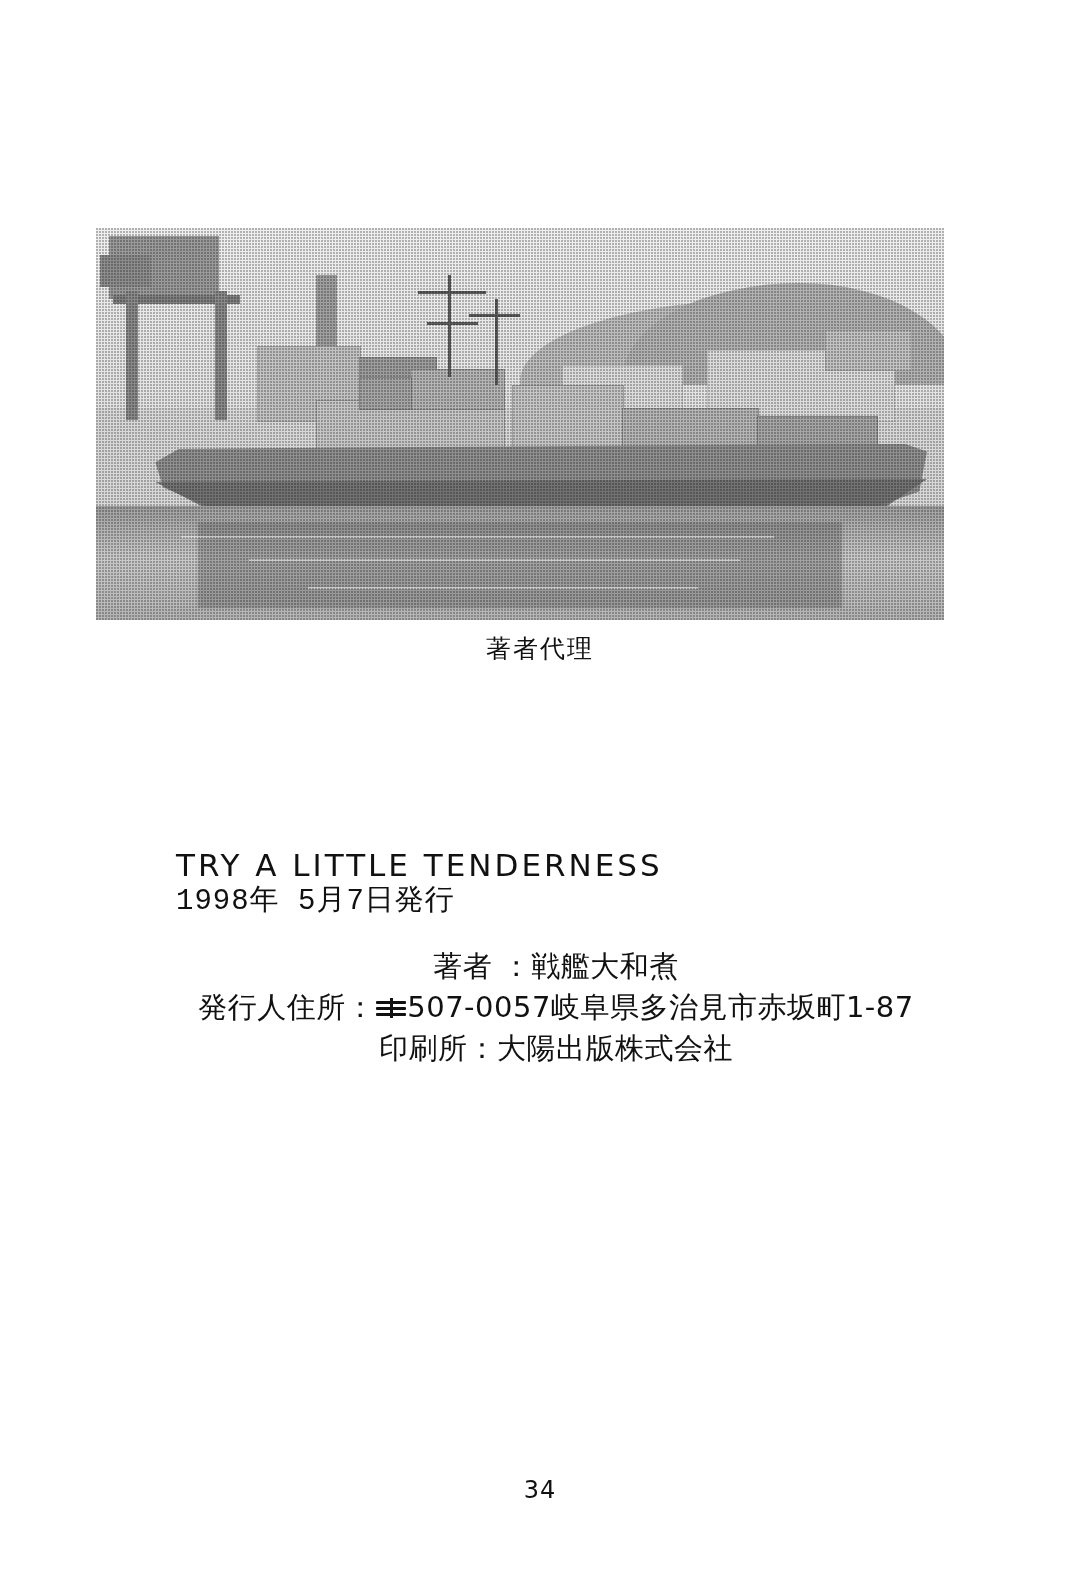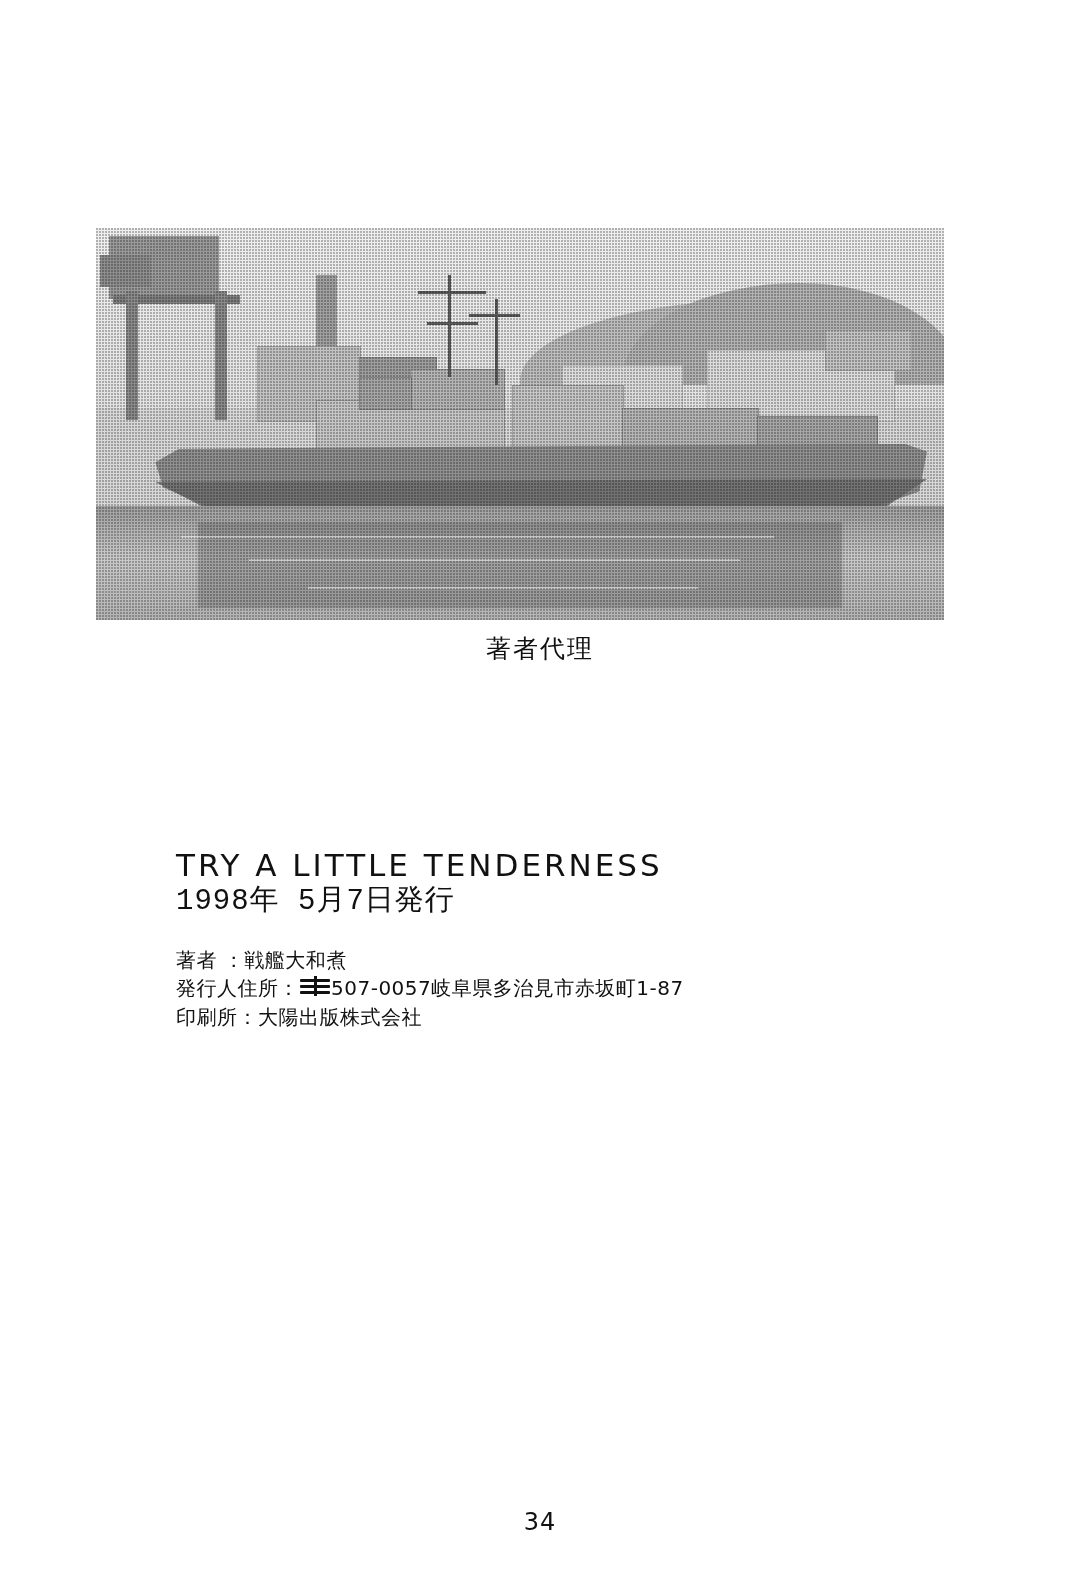--- a/index.html
+++ b/index.html
@@ -194,24 +194,25 @@
     letter-spacing: 1px;
     line-height: 1.15;
     margin-top: 2px;
     white-space: nowrap;
     font-family: Liberation Mono, monospace;
   }
   .colophon .lines {
     margin-top: 28px;
   }
   .colophon .lines div {
-    font-size: 20px;
+    font-size: 29px;
     line-height: 1.42;
     letter-spacing: 0.5px;
     white-space: nowrap;
+    text-align: center;
   }
   .postmark {
     display: inline-block;
     position: relative;
     width: 30px;
     height: 22px;
     vertical-align: -3px;
     margin: 0 1px;
   }
   .postmark i {
@@ -232,21 +233,21 @@
     width: 3px;
     height: 20px;
     margin-left: -1.5px;
     background: #111;
   }
 
   
   .page-number {
     position: absolute;
     left: 0; right: 0;
-    top: 1508px;
+    top: 1476px;
     text-align: center;
     font-size: 24px;
     color: #111;
     letter-spacing: 1px;
   }
 </style>
 </head>
 <body>
 
 <div class="photo-wrap">

